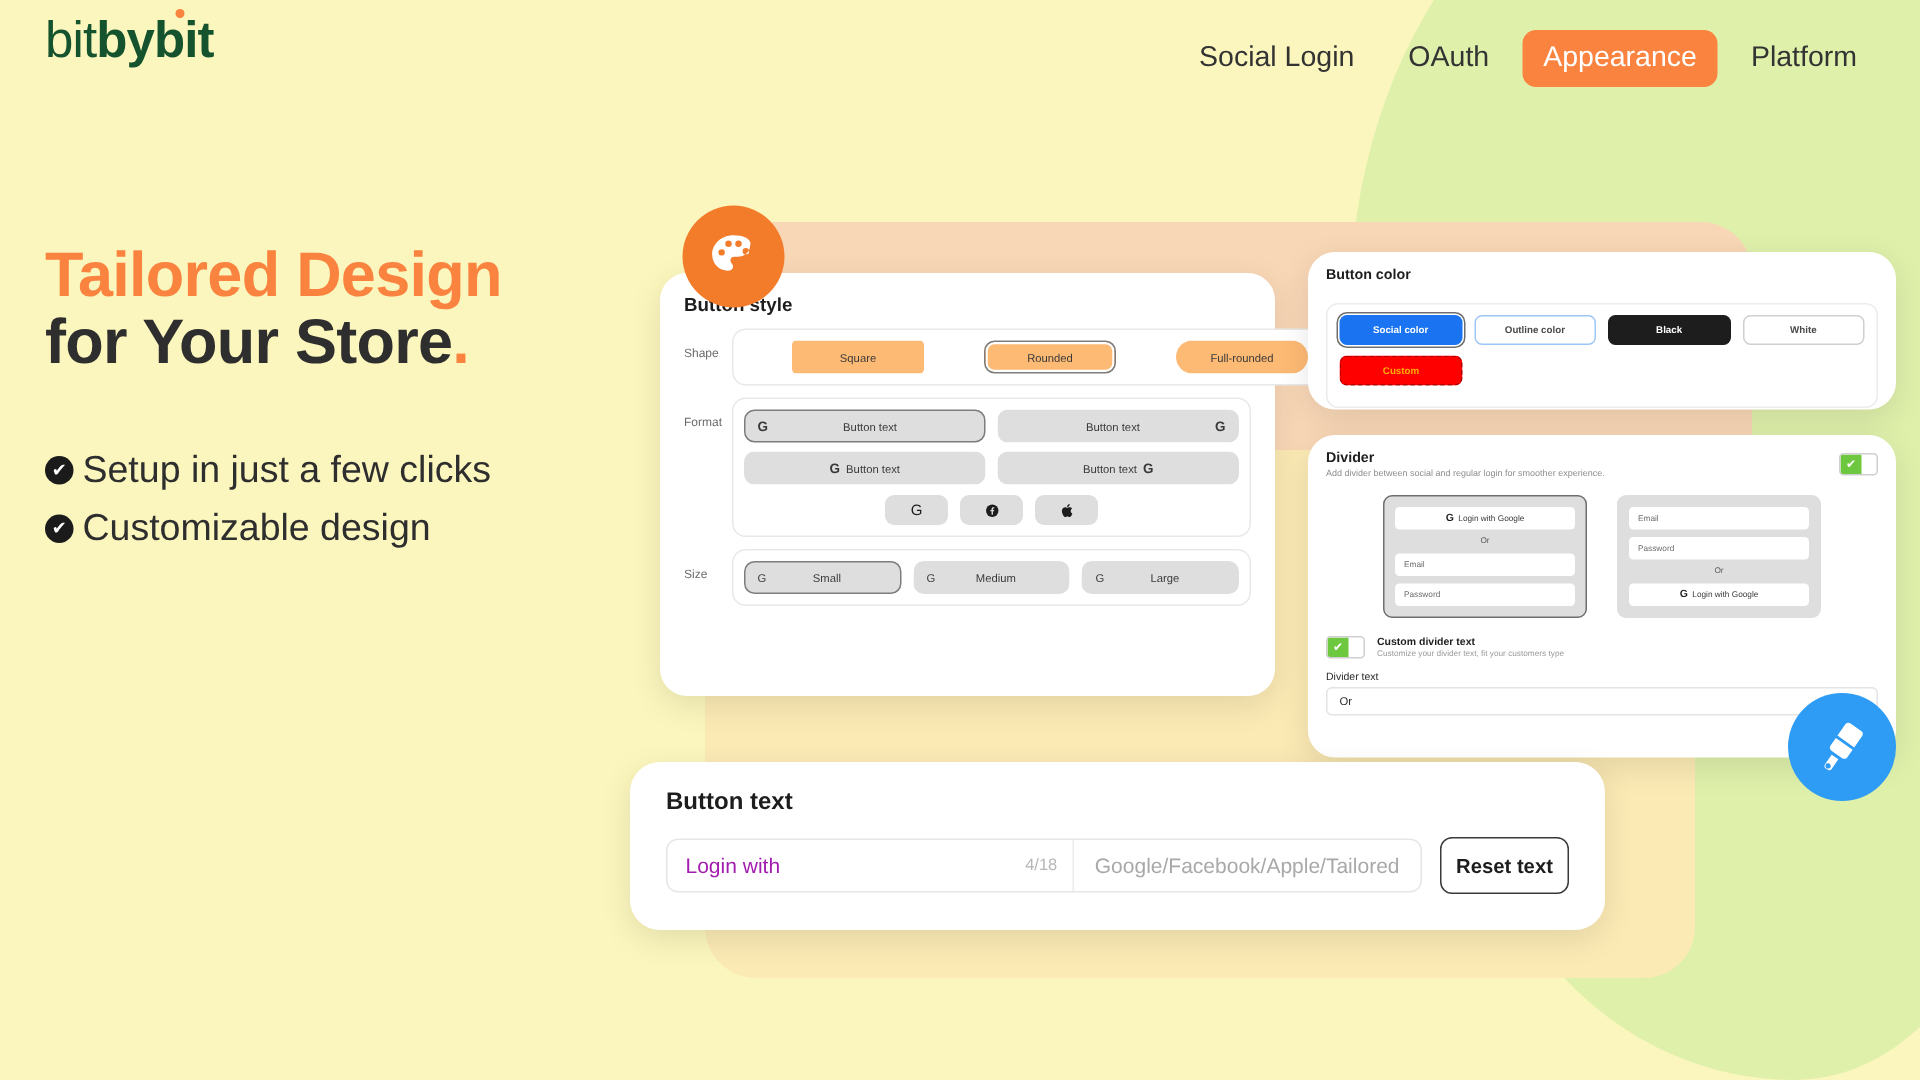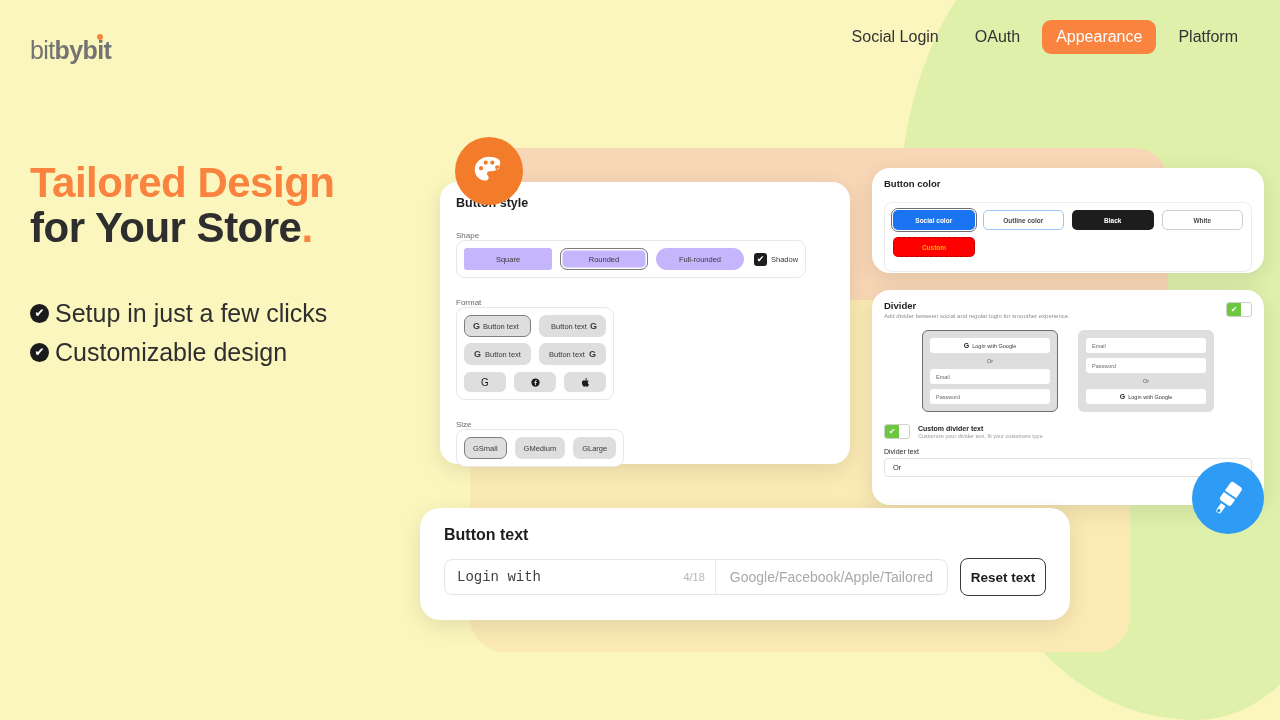--- a/index.html
+++ b/index.html
@@ -45,38 +45,38 @@
   }
 
   
   header {
     position: absolute; top: 0; left: 0;
     width: 1280px; height: 76px;
     z-index: 20;
     display: flex; align-items: center;
   }
   .logo {
-    position: absolute; left: 30px; top: 36px;
-    font-size: 25px; letter-spacing: -0.6px; color: #737373;
+    position: absolute; left: 30px; top: 8px;
+    font-size: 34px; letter-spacing: -0.6px; color: #14532d;
   }
   .logo .l-a { font-weight: 400; }
   .logo .l-b { font-weight: 800; }
   .logo .l-c { font-weight: 800; position: relative; }
   .logo-dot {
     position: absolute;
     width: 6px; height: 6px; border-radius: 50%;
     background: #f9833f;
     left: 14px; top: -2px;
   }
   nav {
     position: absolute; right: 28px; top: 20px;
     display: flex; align-items: center; gap: 8px;
   }
   nav .nav-item {
-    font-size: 16px; color: #333; padding: 8px 14px;
+    font-size: 19px; color: #333; padding: 8px 14px;
     border-radius: 9px; white-space: nowrap;
   }
   nav .nav-item.active {
     background: #f9833f; color: #fff; font-weight: 400;
   }
 
   
   .hero { position: absolute; left: 30px; top: 160px; z-index: 10; }
   .hero h1 {
     font-size: 42px; line-height: 1.08; font-weight: 800;
@@ -119,33 +119,33 @@
     background: #2e9cf5; z-index: 12;
     display: flex; align-items: center; justify-content: center;
   }
 
   
   #card-button-style {
     left: 440px; top: 182px; width: 410px; height: 282px;
     padding: 14px 16px;
   }
   #card-button-style .card-title { font-size: 12.5px; margin-bottom: 9px; }
-  .bs-row { display: flex; align-items: flex-start; margin-bottom: 8px; flex-direction: column; }
+  .bs-row { display: flex; align-items: flex-start; margin-bottom: 8px; }
   .bs-label {
     width: 32px; font-size: 8px; color: #6b6b6b;
     padding-top: 12px; flex: none;
   }
   .bs-box {
     flex: 1; border: 1px solid #e8e8e8; border-radius: 9px;
     padding: 7px; background: #fff;
   }
   .opt {
-    background: #c4b5fd; color: #3a3a3a; font-size: 7.5px;
+    background: #fdba74; color: #3a3a3a; font-size: 7.5px;
     height: 22px; display: flex; align-items: center;
-    justify-content: center; border: 1px solid transparent;
+    justify-content: center; border: 1px solid transparent; margin-left: 32px;
   }
   .opt.sel { border: 1px solid #7d7d7d; box-shadow: 0 0 0 1.5px #fff inset; }
   .shape-row { display: flex; align-items: center; gap: 8px; }
   .shape-square { width: 88px; border-radius: 3px; }
   .shape-rounded { width: 88px; border-radius: 7px; }
   .shape-full { width: 88px; border-radius: 12px; }
   .shadow-wrap { display: flex; align-items: center; gap: 4px; margin-left: 2px; }
   .cb-dark {
     width: 13px; height: 13px; border-radius: 3px; background: #1d1d1d;
     color: #fff; font-size: 9px; display: flex;
@@ -266,21 +266,21 @@
     left: 420px; top: 508px; width: 650px; height: 112px;
     padding: 18px 24px; border-radius: 20px; z-index: 10;
   }
   #card-button-text .card-title { font-size: 16px; margin-bottom: 14px; }
   .bt-row { display: flex; align-items: center; gap: 12px; }
   .bt-input-group {
     flex: 1; display: flex; align-items: center;
     border: 1px solid #e6e6e6; border-radius: 8px; height: 36px;
     overflow: hidden;
   }
-  .bt-value { flex: 1; padding-left: 12px; font-size: 14px; color: #404040; font-family: Liberation Mono, monospace; }
+  .bt-value { flex: 1; padding-left: 12px; font-size: 14px; color: #a21caf; }
   .bt-counter { font-size: 11px; color: #b6b6b6; padding-right: 10px; }
   .bt-divider { width: 1px; height: 100%; background: #ececec; }
   .bt-suffix { padding: 0 14px; font-size: 14px; color: #a9a9a9; white-space: nowrap; }
   .bt-reset {
     width: 86px; height: 38px; border: 1.5px solid #3a3a3a;
     border-radius: 8px; display: flex; align-items: center;
     justify-content: center; font-size: 13.5px; font-weight: 700;
     color: #1d1d1d; background: #fff;
   }
 </style>

